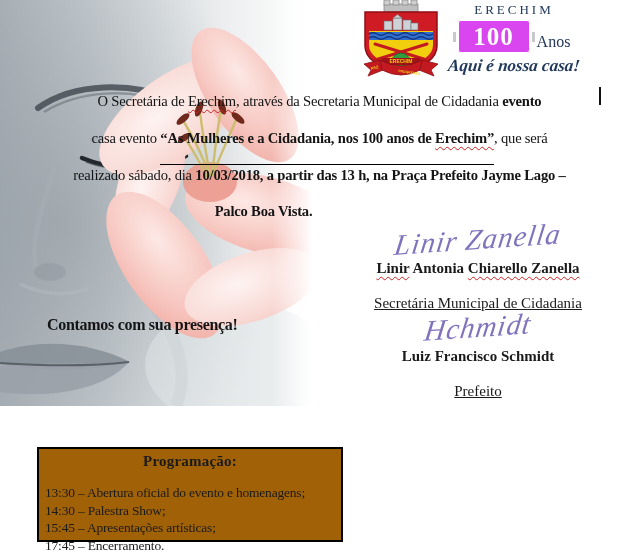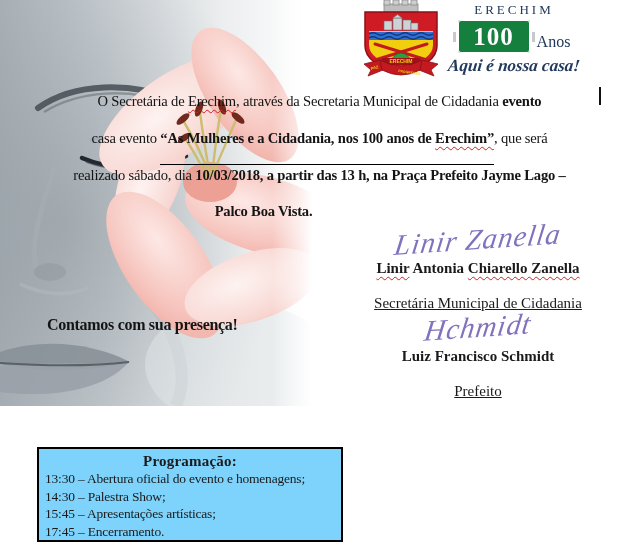--- a/index.html
+++ b/index.html
@@ -8,21 +8,21 @@
     font-family:"Liberation Serif","DejaVu Serif",serif;color:#1a1a1a;
   }
   
   .photo{position:absolute;left:0;top:0;width:312px;height:406px;}
   
   .crest{position:absolute;left:356px;top:0;width:90px;height:82px;}
   
   .logo100{position:absolute;left:438px;top:2px;width:152px;text-align:center;color:#22395c;}
   .logo-city{font-size:13px;letter-spacing:3px;font-weight:normal;}
   .logo-row{display:flex;align-items:flex-end;justify-content:center;gap:7px;margin-top:2px;position:relative;}
-  .box100{position:relative;width:72px;height:33px;background:#15803d;border-radius:3px;
+  .box100{position:relative;width:72px;height:33px;background:#d946ef;border-radius:3px;
           display:flex;align-items:center;justify-content:center;
           color:#ffffff;font-weight:bold;font-size:25px;letter-spacing:1px;
           box-shadow:0 0 0 1px #ffffff inset;}
   .box-tick{position:absolute;top:12px;width:3px;height:10px;background:#c7c9cc;}
   .tick-l{left:-5px;} .tick-r{right:-5px;}
   .logo-anos{font-size:16px;padding-bottom:2px;}
   .logo-tagline{margin-top:3px;font-size:17px;font-style:italic;font-weight:bold;transform:skewX(-6deg);}
   
   .bodyline{
     position:absolute;left:0;width:639px;text-align:center;white-space:nowrap;
@@ -40,23 +40,23 @@
   .sig1{top:224px;} .sig2{top:312px;}
   .sig-script{font-style:italic;color:#8172bd;font-size:29px;line-height:30px;
               transform:rotate(-4deg) skewX(-12deg);letter-spacing:1px;}
   .sig-name{font-weight:bold;font-size:15px;margin-top:6px;}
   .sig-title{font-size:15px;margin-top:18px;text-decoration:underline;}
   
   .closing{position:absolute;left:47px;top:316px;font-weight:bold;font-size:16px;
            letter-spacing:-0.3px;color:#141414;}
   
   .program{position:absolute;left:37px;top:447px;width:306px;height:95px;
-           border:2px solid #000;box-sizing:border-box;background:#7dd3fc;}
+           border:2px solid #000;box-sizing:border-box;background:#a16207;}
   .program-title{text-align:center;font-weight:bold;font-size:15px;margin-top:4px;letter-spacing:0.2px;}
-  .program-items{padding-left:6px;font-size:13.5px;letter-spacing:-0.2px;line-height:17.5px;white-space:nowrap;}
+  .program-items{margin-top:14px;padding-left:6px;font-size:13.5px;letter-spacing:-0.2px;line-height:17.5px;white-space:nowrap;}
 </style>
 </head>
 <body>
 
 <div class="page">
 
   <div class="photo">
     <svg width="312" height="406" viewBox="0 0 312 406">
       <defs>
         <linearGradient id="gBg" x1="0" y1="0" x2="1" y2="0">

